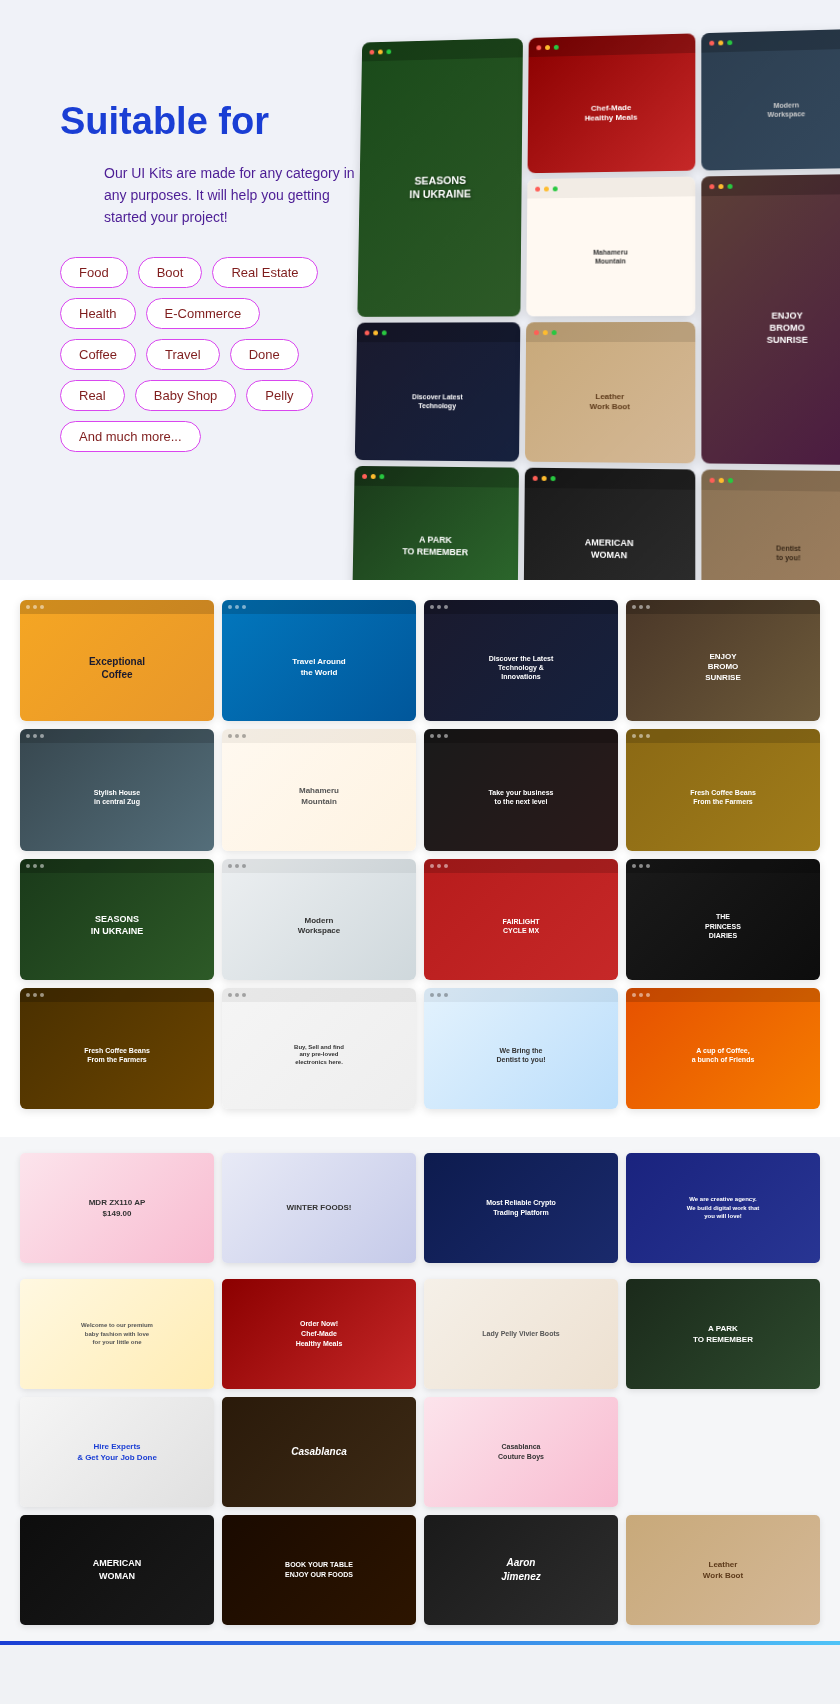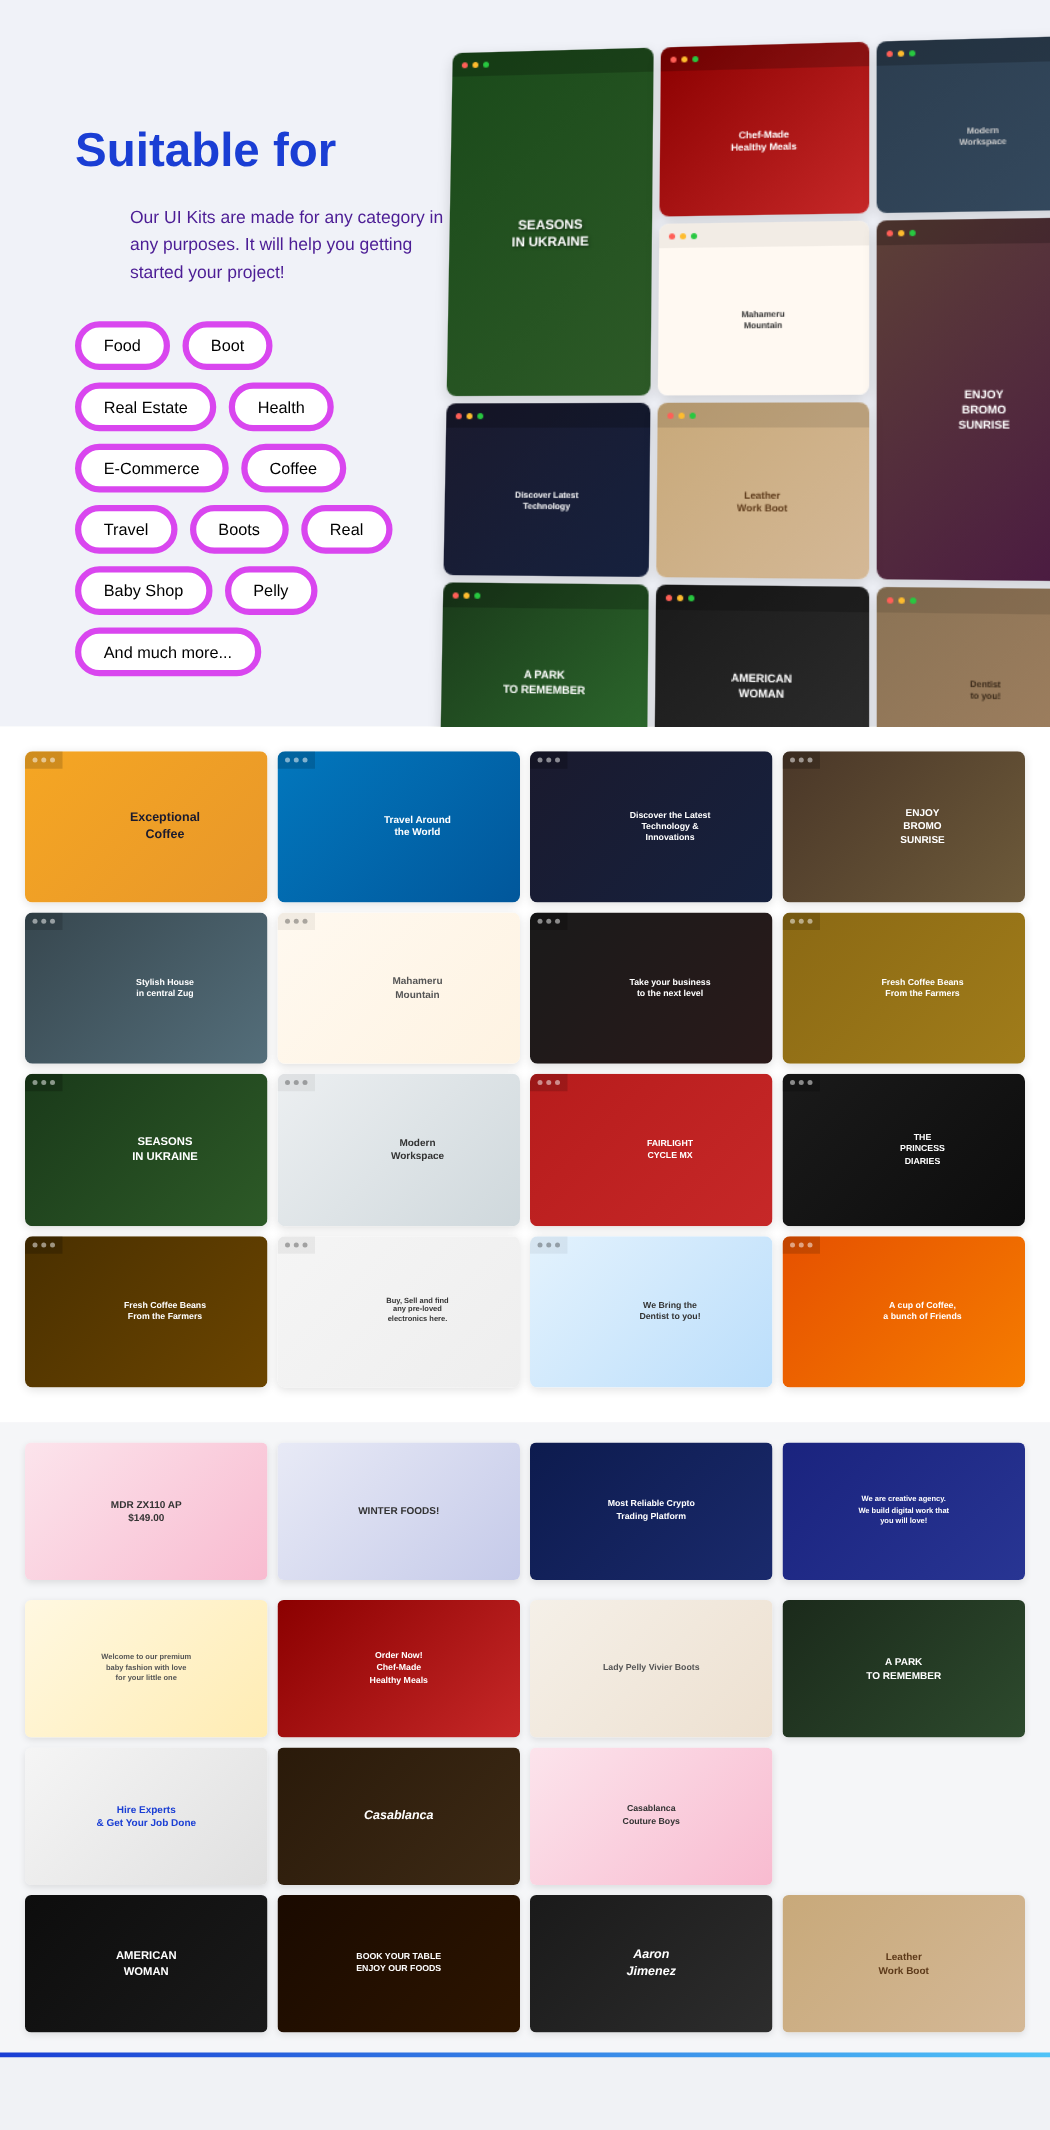--- a/index.html
+++ b/index.html
@@ -45,25 +45,25 @@
 
     .tags-container {
       display: flex;
       flex-wrap: wrap;
       gap: 10px;
       max-width: 280px;
     }
 
     .tag {
       background: white;
-      border: 5px solid #d946ef;
+      border: 1px solid #d946ef;
       border-radius: 20px;
       padding: 7px 18px;
       font-size: 13px;
-      color: #000000;
+      color: #7f1d1d;
       cursor: pointer;
     }
 
     .hero-right {
       flex: 1;
       position: relative;
     }
 
     .screenshots-mosaic {
       position: absolute;
@@ -141,21 +141,21 @@
       border-radius: 6px;
       overflow: hidden;
       box-shadow: 0 2px 8px rgba(0,0,0,0.12);
       aspect-ratio: 16/10;
     }
 
     .screenshot-inner {
       width: 100%;
       height: 100%;
       display: flex;
-      flex-direction: row;
+      flex-direction: column;
     }
 
     .ss-header {
       height: 14px;
       display: flex;
       align-items: center;
       padding: 0 6px;
       gap: 3px;
       flex-shrink: 0;
     }
@@ -229,21 +229,21 @@
     </h1>
     <p class="hero-subtitle">Our UI Kits are made for any category in any purposes. It will help you getting started your project!</p>
     <div class="tags-container">
       <span class="tag">Food</span>
       <span class="tag">Boot</span>
       <span class="tag">Real Estate</span>
       <span class="tag">Health</span>
       <span class="tag">E-Commerce</span>
       <span class="tag">Coffee</span>
       <span class="tag">Travel</span>
-      <span class="tag">Boots</span>
+      <span class="tag">Done</span>
       <span class="tag">Real</span>
       <span class="tag">Baby Shop</span>
       <span class="tag">Pelly</span>
       <span class="tag">And much more...</span>
     </div>
   </div>
 
   <div class="hero-right">
     <div class="screenshots-mosaic">
       <div class="mosaic-grid">

